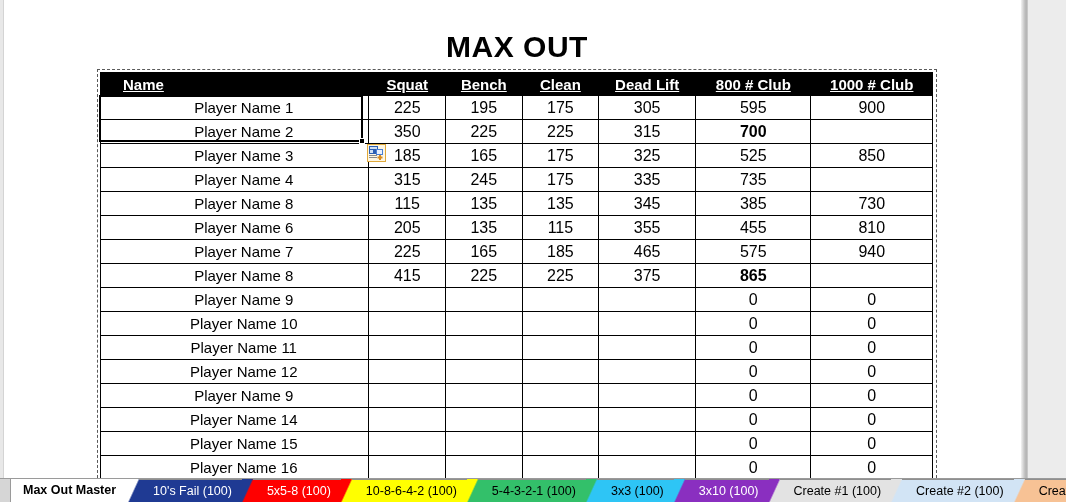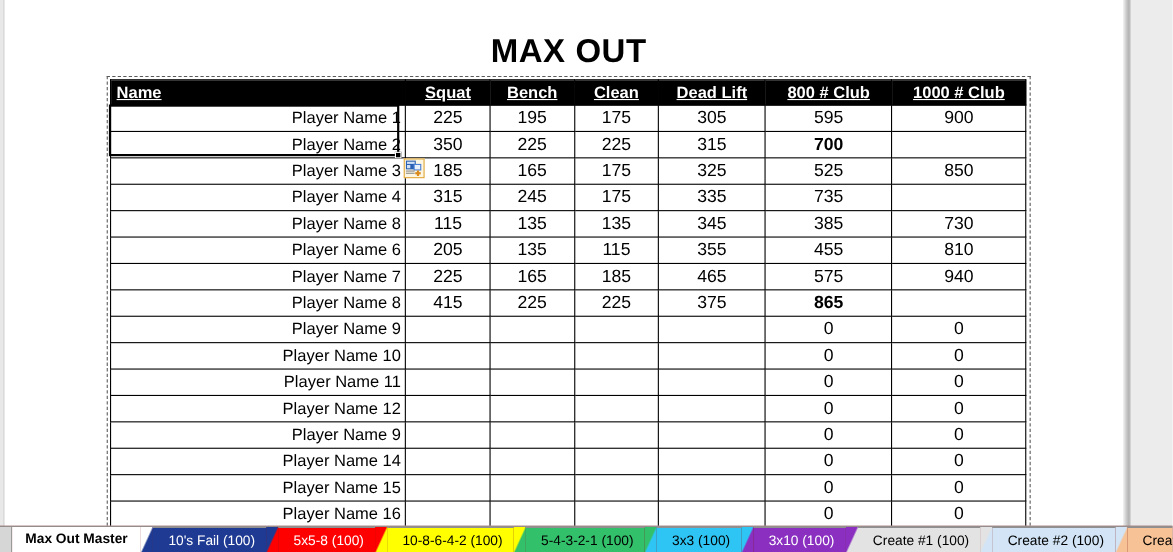--- a/index.html
+++ b/index.html
@@ -109,35 +109,35 @@
     padding: 0 4px;
     text-align: center;
     white-space: nowrap;
     border: 1px solid #000000;
   }
   table.maxout th .u {
     text-decoration: underline;
   }
   table.maxout th.name-h {
     text-align: left;
-    padding-left: 5px;
+    padding-left: 22px;
   }
 
   table.maxout td {
     height: 23px;
     padding: 0 4px;
     border: 1px solid #000000;
     text-align: center;
     font-size: 16px;
     background: #ffffff;
     white-space: nowrap;
     overflow: hidden;
   }
   table.maxout td.name {
-    text-align: right;
+    text-align: center;
     padding-left: 22px;
     font-size: 15px;
   }
   td.sel {
     background: #b8d9f0;
   }
   td.gray {
     background: #c0c0c0;
     font-weight: bold;
   }
@@ -174,21 +174,21 @@
     background: #fdf6e3;
     box-sizing: border-box;
   }
   .paste-tag svg { display: block; }
 
   
   .tabbar {
     position: absolute;
     left: 0; top: 478px;
     width: 1066px; height: 24px;
-    background: #7f1d1d;
+    background: #4c1d95;
     border-top: 1px solid #9a9a9a;
     display: flex;
     align-items: stretch;
     overflow: hidden;
   }
   .tab-nav {
     width: 10px;
     background: #d6d6d6;
     border-right: 1px solid #9a9a9a;
     flex: 0 0 auto;

